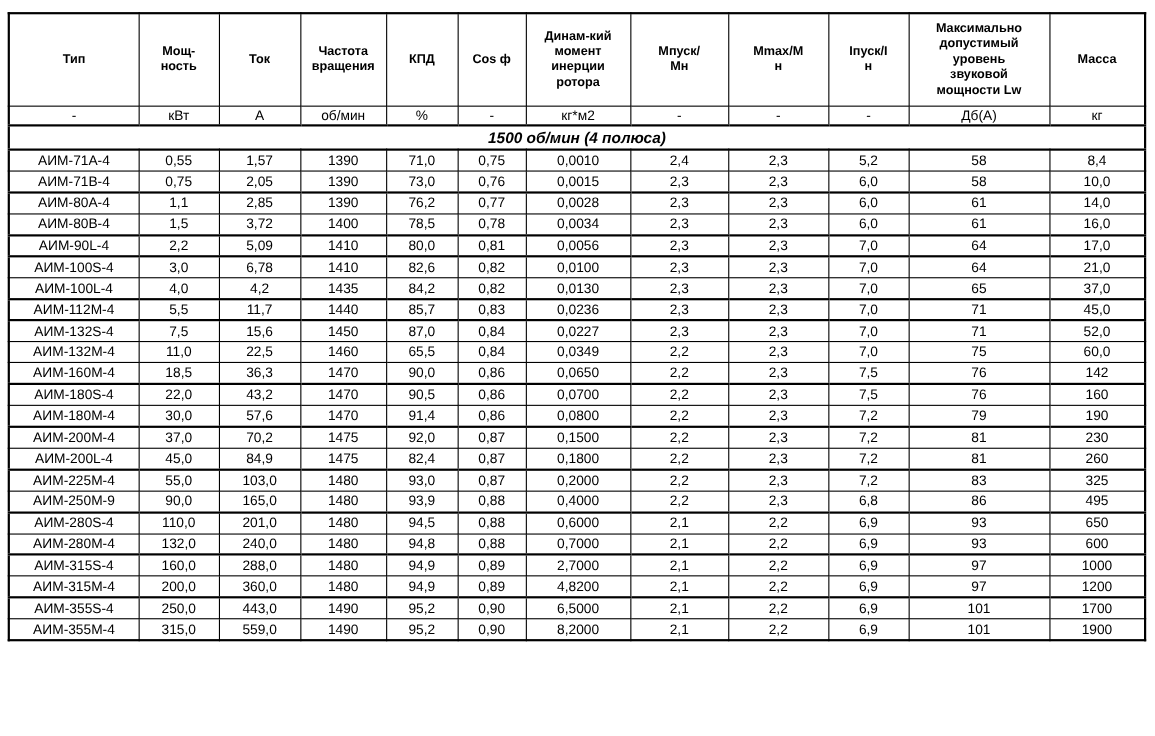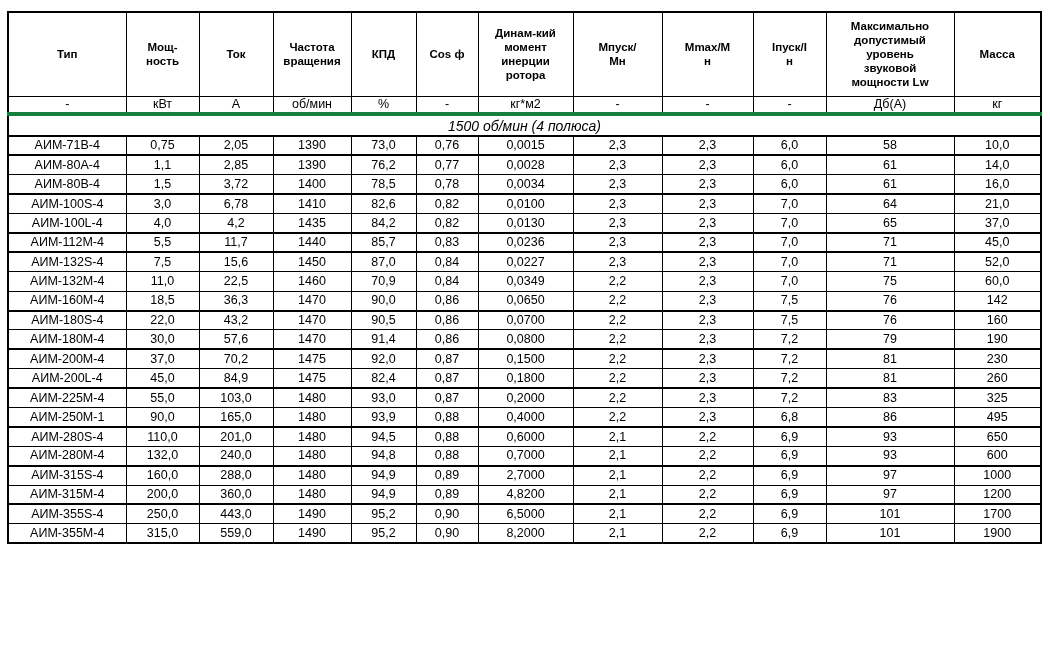--- a/index.html
+++ b/index.html
@@ -34,22 +34,22 @@
     white-space:pre-line;
     height:84px;
   }
   tr.units-row td{
     font-size:12.5px;
     height:18px;
     border-bottom:2px solid #000;
   }
   tr.section-row td{
     border-bottom:2px solid #000;
-    border-top:4px solid #15803d;
-    font-weight:normal;
+    border-top:2px solid #15803d;
+    font-weight:bold;
     font-style:italic;
     font-size:14px;
     height:22px;
   }
   tbody tr.data-row td{
     font-size:12.5px;
     height:19.4px;
     line-height:1;
   }
   tbody tr.group-start td{
@@ -114,20 +114,34 @@
           <td>-</td>
           <td>-</td>
           <td>Дб(А)</td>
           <td>кг</td>
         </tr>
     </thead>
     <tbody>
       <tr class="section-row">
         <td colspan="12">1500 об/мин (4 полюса)</td>
       </tr>
+    <tr class="data-row group-start">
+          <td>АИМ-71А-4</td>
+          <td>0,55</td>
+          <td>1,57</td>
+          <td>1390</td>
+          <td>71,0</td>
+          <td>0,75</td>
+          <td>0,0010</td>
+          <td>2,4</td>
+          <td>2,3</td>
+          <td>5,2</td>
+          <td>58</td>
+          <td>8,4</td>
+        </tr>
         <tr class="data-row">
           <td>АИМ-71В-4</td>
           <td>0,75</td>
           <td>2,05</td>
           <td>1390</td>
           <td>73,0</td>
           <td>0,76</td>
           <td>0,0015</td>
           <td>2,3</td>
           <td>2,3</td>
@@ -157,20 +171,34 @@
           <td>78,5</td>
           <td>0,78</td>
           <td>0,0034</td>
           <td>2,3</td>
           <td>2,3</td>
           <td>6,0</td>
           <td>61</td>
           <td>16,0</td>
         </tr>
         <tr class="data-row group-start">
+          <td>АИМ-90L-4</td>
+          <td>2,2</td>
+          <td>5,09</td>
+          <td>1410</td>
+          <td>80,0</td>
+          <td>0,81</td>
+          <td>0,0056</td>
+          <td>2,3</td>
+          <td>2,3</td>
+          <td>7,0</td>
+          <td>64</td>
+          <td>17,0</td>
+        </tr>
+        <tr class="data-row group-start">
           <td>АИМ-100S-4</td>
           <td>3,0</td>
           <td>6,78</td>
           <td>1410</td>
           <td>82,6</td>
           <td>0,82</td>
           <td>0,0100</td>
           <td>2,3</td>
           <td>2,3</td>
           <td>7,0</td>
@@ -217,21 +245,21 @@
           <td>2,3</td>
           <td>7,0</td>
           <td>71</td>
           <td>52,0</td>
         </tr>
         <tr class="data-row">
           <td>АИМ-132М-4</td>
           <td>11,0</td>
           <td>22,5</td>
           <td>1460</td>
-          <td>70,9</td>
+          <td>65,5</td>
           <td>0,84</td>
           <td>0,0349</td>
           <td>2,2</td>
           <td>2,3</td>
           <td>7,0</td>
           <td>75</td>
           <td>60,0</td>
         </tr>
         <tr class="data-row">
           <td>АИМ-160М-4</td>
@@ -311,21 +339,21 @@
           <td>93,0</td>
           <td>0,87</td>
           <td>0,2000</td>
           <td>2,2</td>
           <td>2,3</td>
           <td>7,2</td>
           <td>83</td>
           <td>325</td>
         </tr>
         <tr class="data-row">
-          <td>АИМ-250М-1</td>
+          <td>АИМ-250М-9</td>
           <td>90,0</td>
           <td>165,0</td>
           <td>1480</td>
           <td>93,9</td>
           <td>0,88</td>
           <td>0,4000</td>
           <td>2,2</td>
           <td>2,3</td>
           <td>6,8</td>
           <td>86</td>

